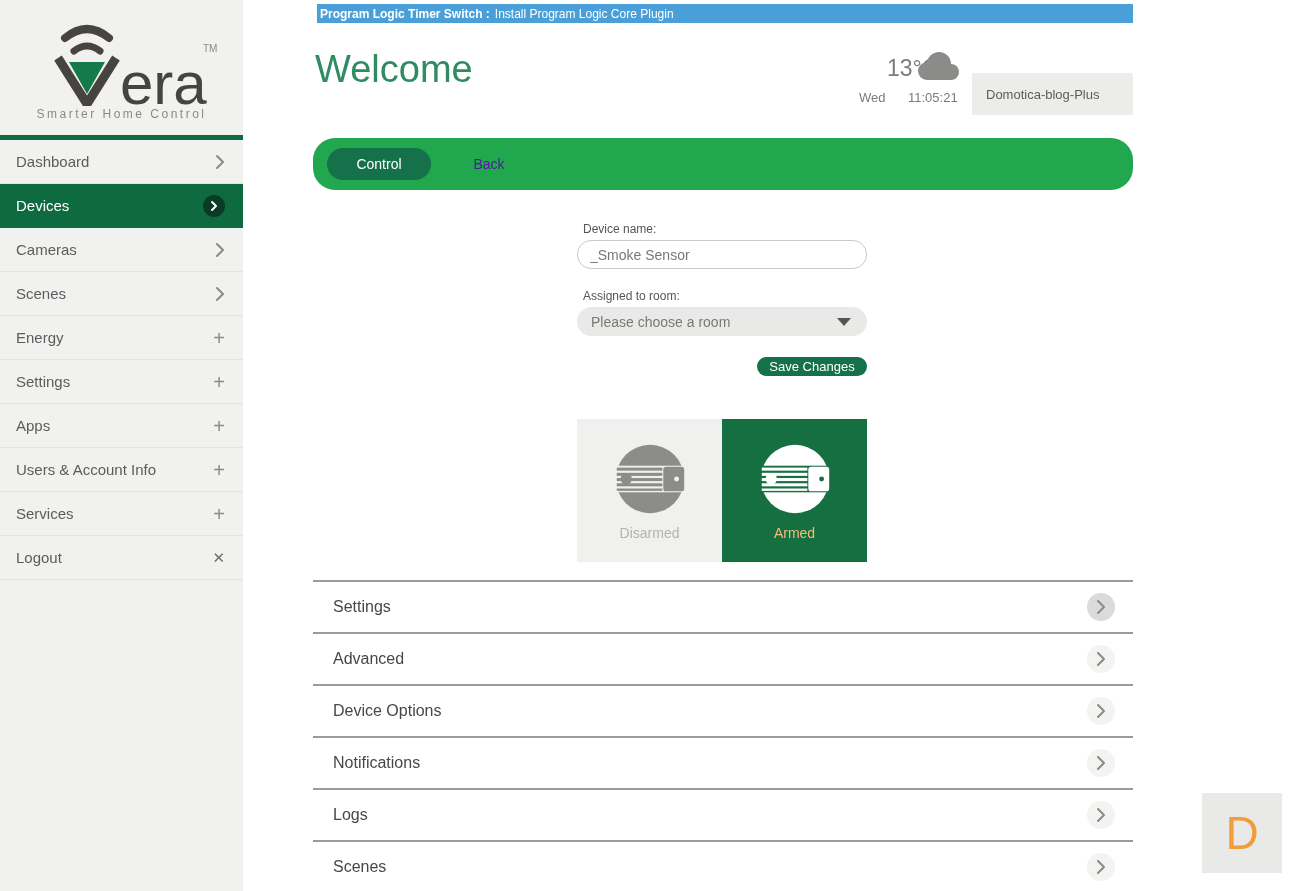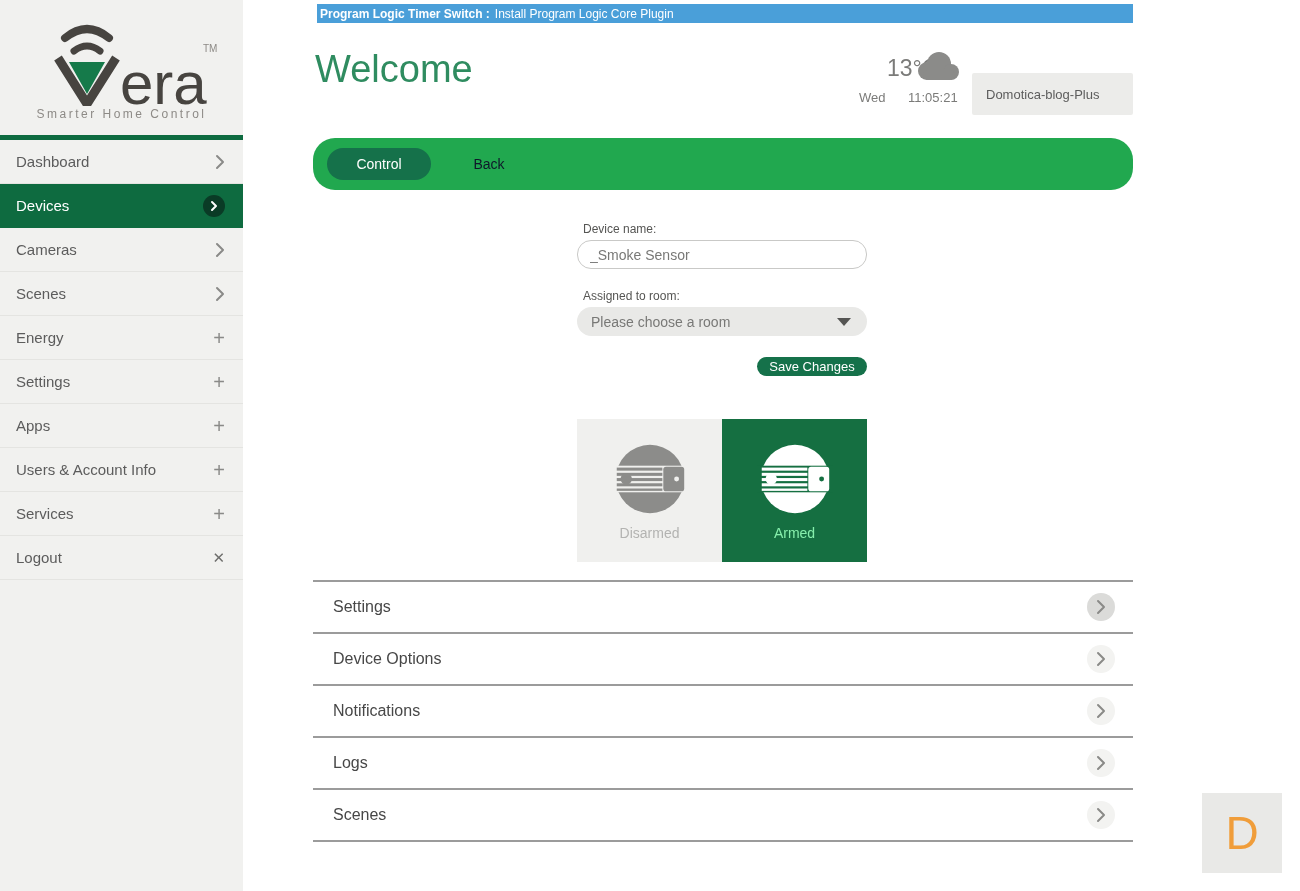--- a/index.html
+++ b/index.html
@@ -37,21 +37,21 @@
   .weather-day { position:absolute; left:546px; top:90px; font-size:13px; color:#7b7b79; }
   .weather-time { position:absolute; left:595px; top:90px; font-size:13px; color:#7b7b79; }
   .controller-btn { position:absolute; left:659px; top:73px; width:161px; height:42px; background:#ececea;
                     border:none; border-radius:2px; font-size:13px; color:#5c5c5c; text-align:left;
                     padding-left:14px; cursor:pointer; font-family:inherit; }
 
   .tabbar { position:absolute; left:0; top:138px; width:820px; height:52px; background:var(--bar-green,#21a84f);border-radius:22px; }
   .tab-control { position:absolute; left:14px; top:10px; width:104px; height:32px; border:none; border-radius:16px;
                  background:var(--pill-green,#15714a); color:#fff; font-size:14px; cursor:pointer; font-family:inherit; }
   .tab-back { position:absolute; left:146px; top:0; height:52px; width:60px; background:none; border:none;
-              color:#0f172a; font-size:14px; cursor:pointer; font-family:inherit; }
+              color:#4c1d95; font-size:14px; cursor:pointer; font-family:inherit; }
 
   
   .form { position:absolute; left:264px; top:222px; width:290px; }
   .field-label { font-size:12px; color:#555553; margin-left:6px; }
   .text-input { display:block; width:290px; height:29px; margin-top:4px; border:1px solid #c9c9c7; border-radius:14px;
                 padding:0 12px; font-size:14px; color:#787876; font-family:inherit; background:#fff; }
   .room-label { margin-top:20px; }
   .select { position:relative; margin-top:4px; width:290px; height:29px; background:#e9e9e7; border-radius:15px;
             display:flex; align-items:center; padding:4px 14px; font-size:14px; color:#787876; cursor:pointer; }
   .select .caret { position:absolute; right:16px; top:11px; width:0; height:0;
@@ -61,21 +61,21 @@
               color:#fff; font-size:13px; cursor:pointer; font-family:inherit; }
 
   
   .arm-row { position:absolute; left:264px; top:419px; display:flex; }
   .tile { width:145px; height:143px; display:flex; flex-direction:column; align-items:center; cursor:pointer; }
   .tile-disarmed { background:#f0f0ee; }
   .tile-armed { background:var(--armed-green,#156f41); }
   .tile svg { margin-top:22px; }
   .tile-label { margin-top:8px; font-size:14px; }
   .tile-disarmed .tile-label { color:#b3b3b1; }
-  .tile-armed .tile-label { color:#86efac; }
+  .tile-armed .tile-label { color:#fdba74; }
 
   
   .accordion { position:absolute; left:0; top:580px; width:820px; border-top:2px solid #9b9b9b; }
   .acc-row { height:52px; border-bottom:2px solid #9b9b9b; display:flex; align-items:center;
              justify-content:space-between; padding:0 18px 0 20px; cursor:pointer; background:#fff; }
   .acc-label { font-size:16px; color:#474747; }
   .acc-circle { width:28px; height:28px; border-radius:50%; background:#f3f3f1; display:flex; align-items:center; justify-content:center; }
   .acc-circle.hover { background:#dbdbd9; }
 
   
@@ -243,20 +243,28 @@
     <div class="accordion">
       <div class="acc-row">
         <span class="acc-label">Settings</span>
         <span class="acc-circle hover">
           <svg width="10" height="16" viewBox="0 0 10 16">
               <polyline points="2,2 8,8 2,14" stroke="#8a8a88" stroke-width="2" fill="none" stroke-linecap="round" stroke-linejoin="round"></polyline>
             </svg>
         </span>
       </div>
       <div class="acc-row">
+        <span class="acc-label">Advanced</span>
+        <span class="acc-circle">
+          <svg width="10" height="16" viewBox="0 0 10 16">
+              <polyline points="2,2 8,8 2,14" stroke="#8a8a88" stroke-width="2" fill="none" stroke-linecap="round" stroke-linejoin="round"></polyline>
+            </svg>
+        </span>
+      </div>
+      <div class="acc-row">
         <span class="acc-label">Device Options</span>
         <span class="acc-circle">
           <svg width="10" height="16" viewBox="0 0 10 16">
               <polyline points="2,2 8,8 2,14" stroke="#8a8a88" stroke-width="2" fill="none" stroke-linecap="round" stroke-linejoin="round"></polyline>
             </svg>
         </span>
       </div>
       <div class="acc-row">
         <span class="acc-label">Notifications</span>
         <span class="acc-circle">

